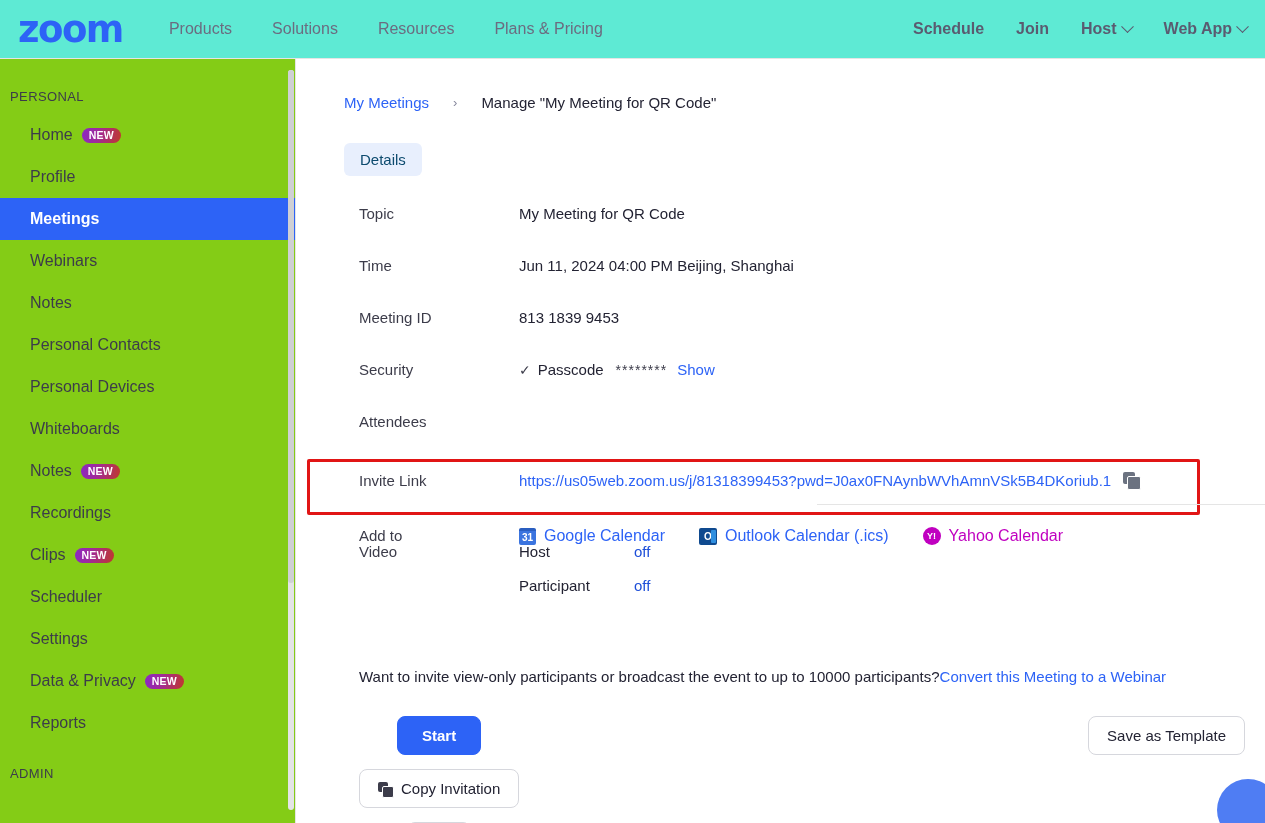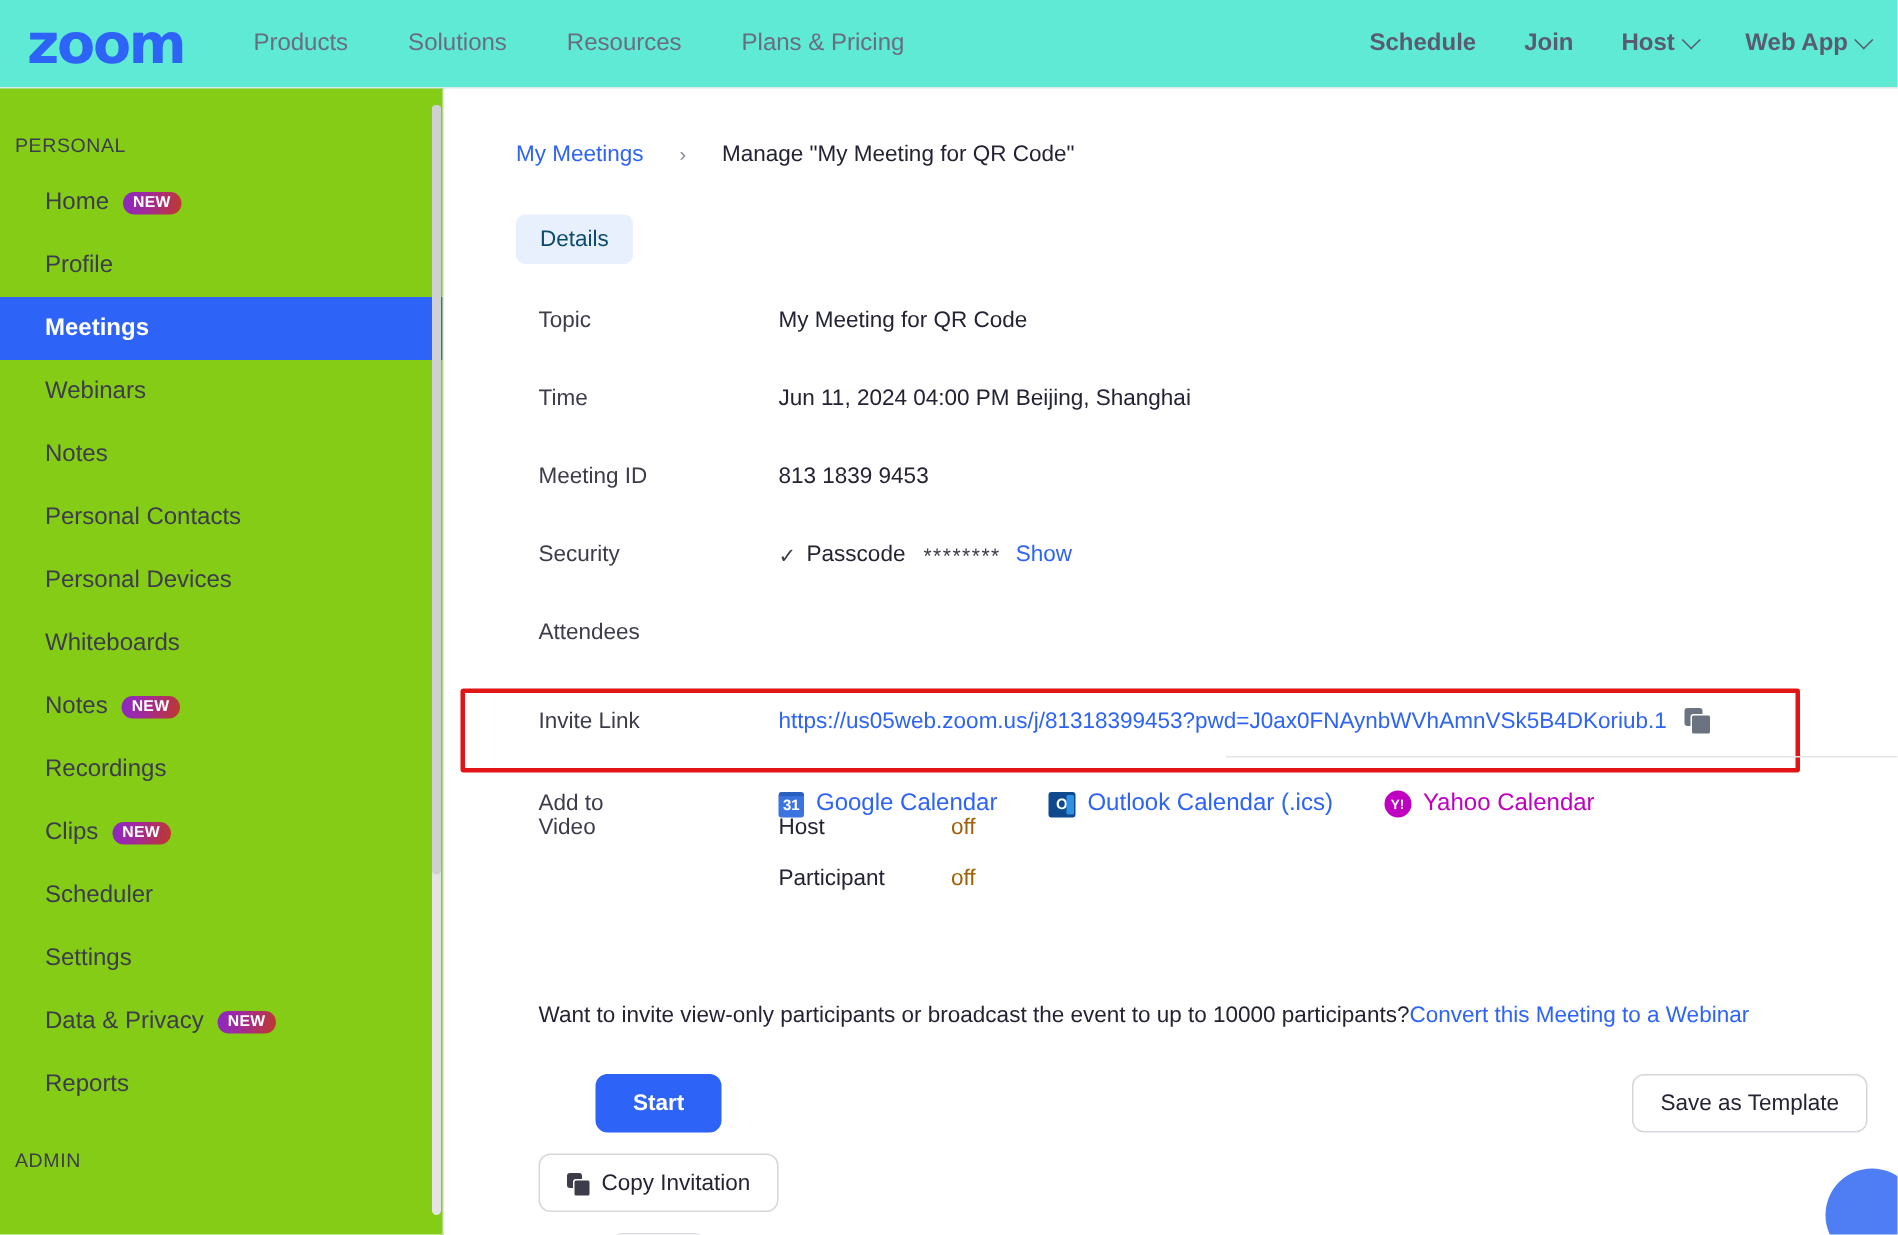--- a/index.html
+++ b/index.html
@@ -318,21 +318,21 @@
 
   
   .video-row {
     position: absolute;
     top: 474px; left: 0;
     width: 968px;
   }
   .video-grid { display: flex; flex-direction: column; gap: 17px; padding-top: 10px; }
   .video-line { display: flex; font-size: 15px; color: #232333; }
   .video-line .vname { width: 115px; flex: 0 0 115px; }
-  .video-line .vval { color: #a16207; }
+  .video-line .vval { color: #1d4ed8; }
 
   .promo {
     position: absolute;
     top: 609px;
     left: 62px;
     font-size: 15px;
     color: #232333;
     white-space: nowrap;
   }
   .promo a { color: #2d63f6; text-decoration: none; cursor: pointer; }

